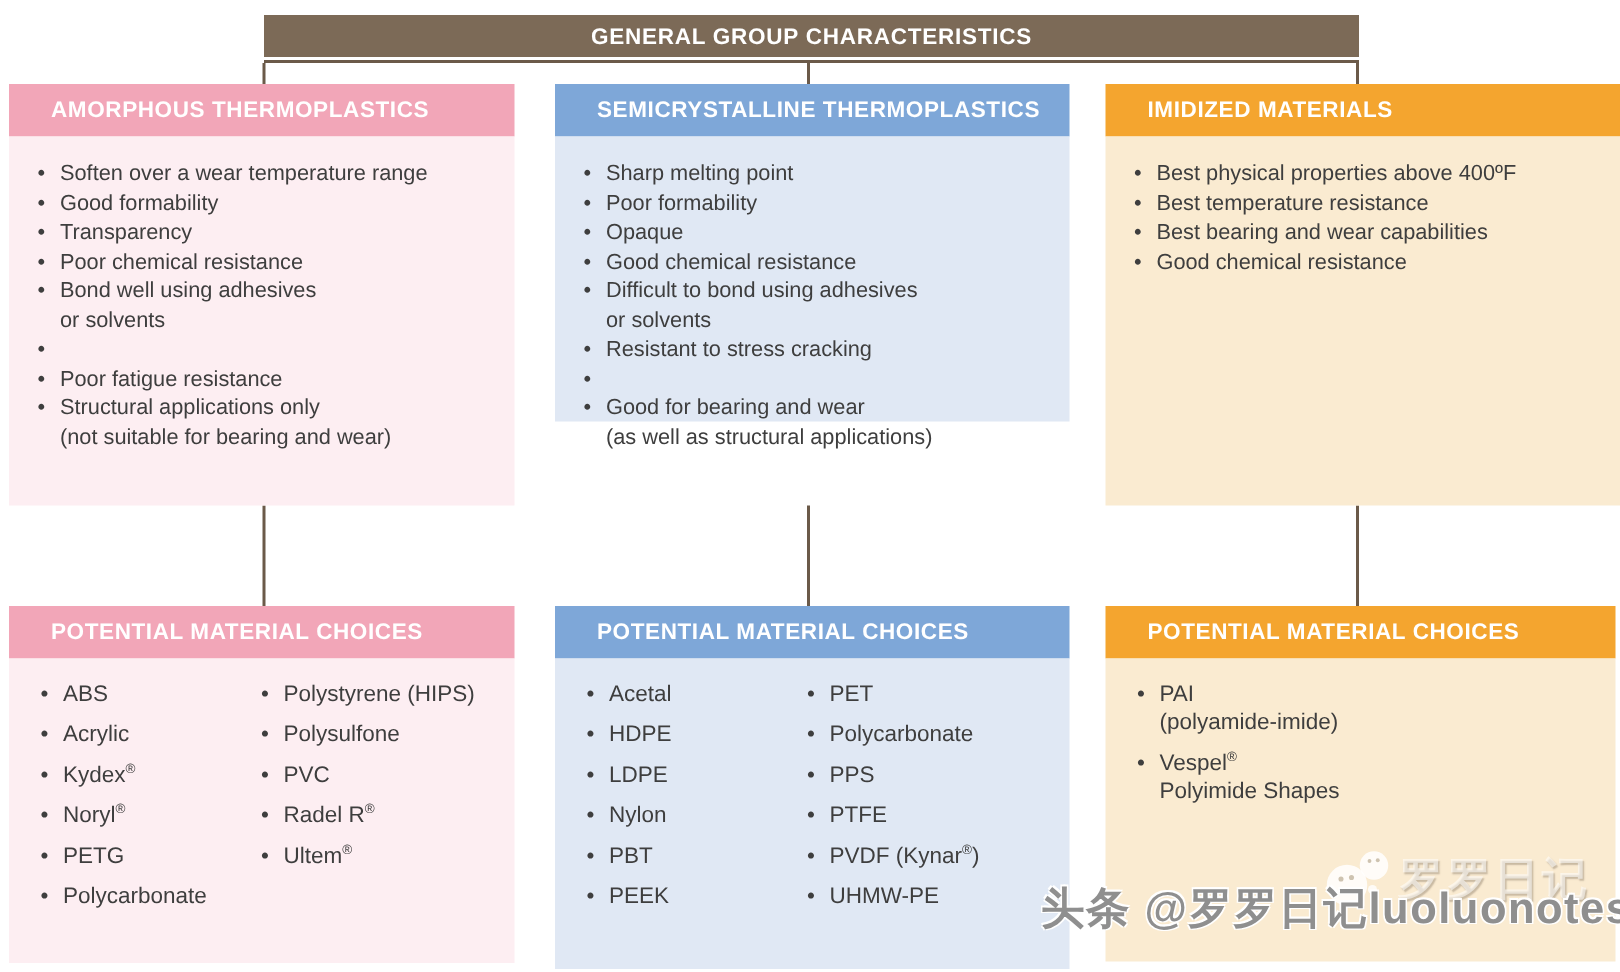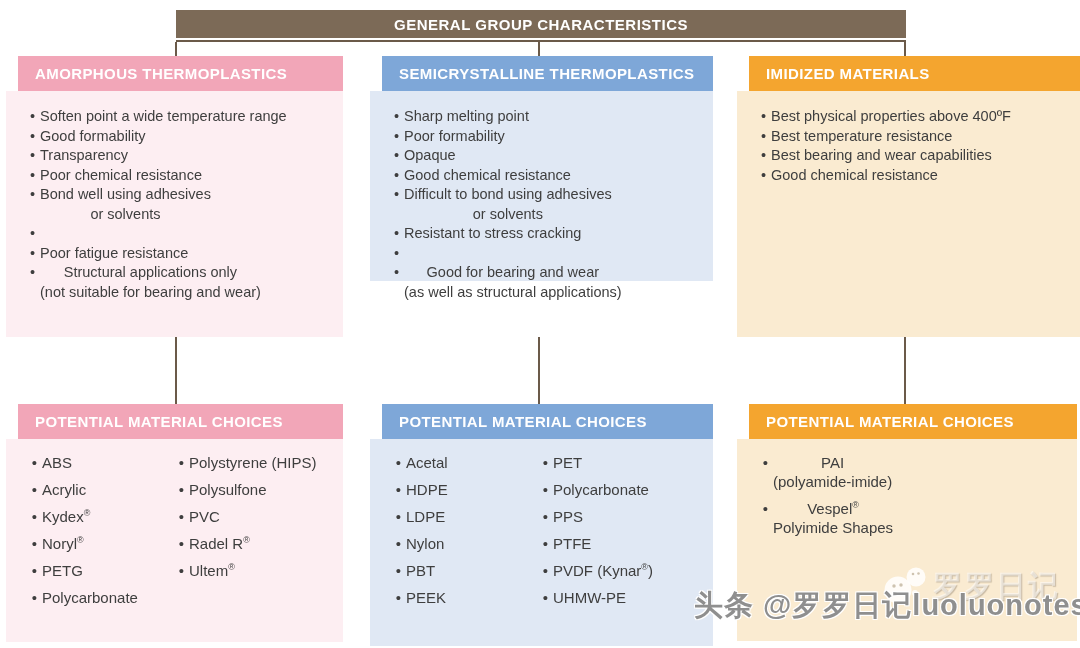--- a/index.html
+++ b/index.html
@@ -1,33 +1,32 @@
 <!DOCTYPE html>
 <html><head>
 <meta charset="utf-8">
 <style>
   html,body { margin:0; padding:0; background:#ffffff; }
   * { box-sizing:border-box; }
   .canvas {
     position:relative; width:1080px; height:648px; background:#ffffff;
     font-family:"Liberation Sans","DejaVu Sans",sans-serif;
     overflow:hidden;
-    text-align:center;
   }
   .topbar {
     position:absolute; left:176px; top:10px; width:730px; height:28px;
     display:flex; align-items:center; justify-content:center;
     color:#ffffff; font-weight:bold; font-size:15px; letter-spacing:0.5px;
   }
   .bracket { position:absolute; left:176px; top:40px; width:730px; height:2px; }
   .vline { position:absolute; width:2px; }
   .box { position:absolute; }
   .box-header {
-    position:absolute; left:12px; top:0; right:0; height:35px;
-    display:flex; align-items:center; padding-left:17px;
+    position:absolute; left:0; top:0; right:0; height:35px;
+    display:flex; align-items:center; padding-left:28px;
     color:#ffffff; font-weight:bold; font-size:15px; letter-spacing:0.4px;
   }
   .box-body { position:absolute; left:0; top:35px; right:0; bottom:0; }
   .bullets { padding:16px 10px 0 19px; }
   .bullet-item {
     display:flex; font-size:14.5px; line-height:19.5px; color:#3e3e3e;
   }
   .bullet-mark { width:15px; flex:none; }
   .mat-col { position:absolute; top:14px; }
   .mat-col .bullet-item { font-size:15px; line-height:19px; margin-bottom:8px; }
@@ -70,21 +69,21 @@
   <div class="vline" style="left: 904px; top: 337px; height: 67px; background: rgb(107, 90, 73);"></div>
 
   <div class="box" style="left:6px; top:56px; width:337px; height:281px;">
     <div class="box-header" style="background: rgb(242, 166, 184);">
       <span>AMORPHOUS THERMOPLASTICS</span>
     </div>
     <div class="box-body" style="background: rgb(253, 238, 242);">
       <div class="bullets">
           <div class="bullet-item">
             <span class="bullet-mark">•</span>
-            <div>Soften point a wide temperature range</div>
+            <div>Soften over a wear temperature range</div>
           </div>
           <div class="bullet-item">
             <span class="bullet-mark">•</span>
             <div>Good formability</div>
           </div>
           <div class="bullet-item">
             <span class="bullet-mark">•</span>
             <div>Transparency</div>
           </div>
           <div class="bullet-item">

